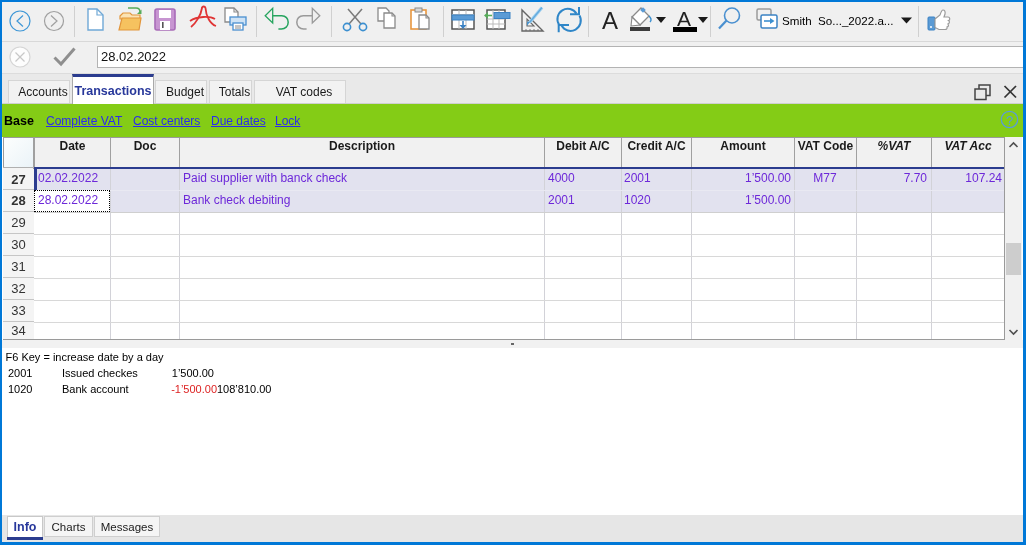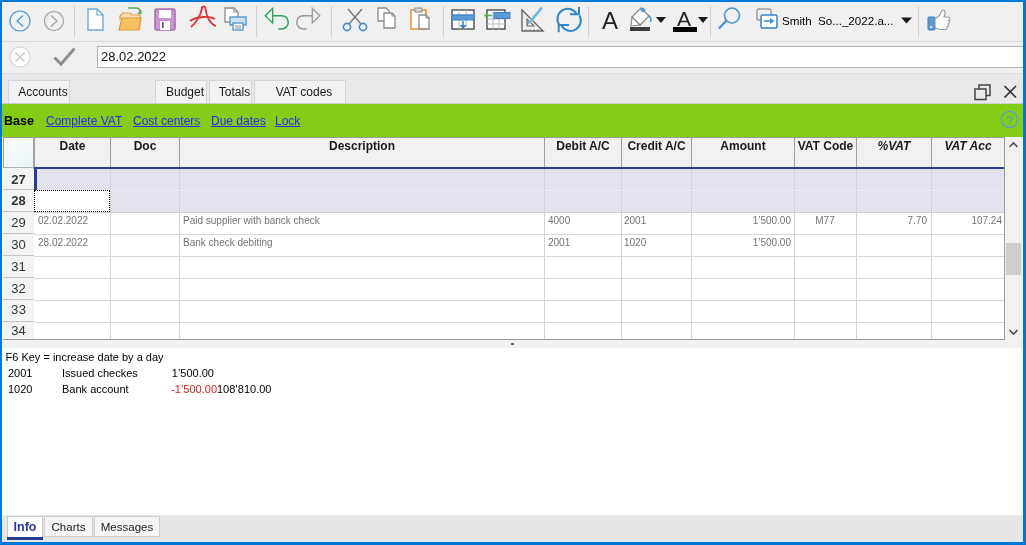--- a/index.html
+++ b/index.html
@@ -29,21 +29,21 @@
   .linkbar{left:2px;top:104px;width:1022px;height:33px;background:#84cc16;}
   .link{color:#2b2bee;text-decoration:underline;font-size:12px;}
 
   
   .hdrcell{position:absolute;top:138px;height:29px;background:#f1f1f1;font-size:12px;font-weight:bold;
            color:#1a1a1a;text-align:center;padding-top:1px;box-sizing:border-box;}
   .vline-h{position:absolute;top:138px;height:29px;width:1px;background:#a0a0a0;}
   .vline-b{position:absolute;top:169px;height:170px;width:1px;background:#d2d2d8;}
   .rownum{position:absolute;left:3px;width:31px;background:#f4f4f4;font-size:13px;color:#333;
           text-align:center;box-sizing:border-box;border-bottom:1px solid #c6c6c6;}
-  .cell{position:absolute;font-size:10px;color:#737373;white-space:nowrap;margin-top:44px;}
+  .cell{position:absolute;font-size:12px;color:#6d28d9;white-space:nowrap;}
 </style>
 </head>
 <body>
 <div class="abs b-top"></div>
 <div class="abs b-left"></div>
 <div class="abs b-right"></div>
 <div class="abs b-bottom"></div>
 
 <div class="abs topbar" id="topbar">
   <div class="abs sep" style="left:72px;"></div>
@@ -179,20 +179,21 @@
   <circle cx="1009.5" cy="119.5" r="8.2" fill="none" stroke="#5a9bd8" stroke-width="1.2"></circle>
   <text x="1009.5" y="124.5" font-family="Liberation Sans, sans-serif" font-size="13" fill="#5a9bd8" text-anchor="middle">?</text>
 </svg>
 
 <div class="abs editbar" id="editbar">
   <div class="abs input">28.02.2022</div>
 </div>
 
 <div class="abs tabstrip" id="tabstrip">
   <div class="tab" style="left:6px;width:62px;">Accounts</div>
+  <div class="tabactive" style="left:70px;width:82px;">Transactions</div>
   <div class="tab" style="left:153px;width:52px;">Budget</div>
   <div class="tab" style="left:207px;width:43px;">Totals</div>
   <div class="tab" style="left:252px;width:92px;">VAT codes</div>
 </div>
 
 <div class="abs linkbar">
   <div class="abs" style="left:2px;top:10px;font-size:12.5px;font-weight:bold;color:#000;">Base</div>
   <div class="abs link" style="left:44px;top:10px;">Complete VAT</div>
   <div class="abs link" style="left:131px;top:10px;">Cost centers</div>
   <div class="abs link" style="left:209px;top:10px;">Due dates</div>
@@ -248,21 +249,21 @@
   <div class="abs" style="left:34px;top:278px;width:970px;height:1px;background:#d8d8d8;"></div>
   <div class="abs" style="left:34px;top:300px;width:970px;height:1px;background:#d8d8d8;"></div>
   <div class="abs" style="left:34px;top:322px;width:970px;height:1px;background:#d8d8d8;"></div>
 
   <div class="rownum" style="top:169px;height:21px;line-height:21px;font-weight:bold;">27</div>
   <div class="rownum" style="top:190px;height:22px;line-height:22px;font-weight:bold;">28</div>
   <div class="rownum" style="top:212px;height:22px;line-height:22px;">29</div>
   <div class="rownum" style="top:234px;height:22px;line-height:22px;">30</div>
   <div class="rownum" style="top:256px;height:22px;line-height:22px;">31</div>
   <div class="rownum" style="top:278px;height:22px;line-height:22px;">32</div>
-  <div class="rownum" style="top:300px;height:22px;line-height:22px;font-family:Liberation Mono, monospace;">33</div>
+  <div class="rownum" style="top:300px;height:22px;line-height:22px;">33</div>
   <div class="rownum" style="top:322px;height:17px;line-height:17px;border-bottom:none;">34</div>
   <div class="abs" style="left:3px;top:167px;width:31px;height:1px;background:#b0b0b0;"></div>
 
   <div class="abs" style="left:34px;top:167px;width:970px;height:2px;background:#2b3c8f;"></div>
   <div class="abs" style="left:34px;top:169px;width:3px;height:21px;background:#2b3c8f;"></div>
 
   <div class="abs" style="left:34px;top:190px;width:76px;height:22px;background:#fff;border:1px solid #000;border-style:dotted;box-sizing:border-box;"></div>
 
   <div class="cell" style="left:38px;top:171px;">02.02.2022</div>
   <div class="cell" style="left:183px;top:171px;">Paid supplier with banck check</div>

